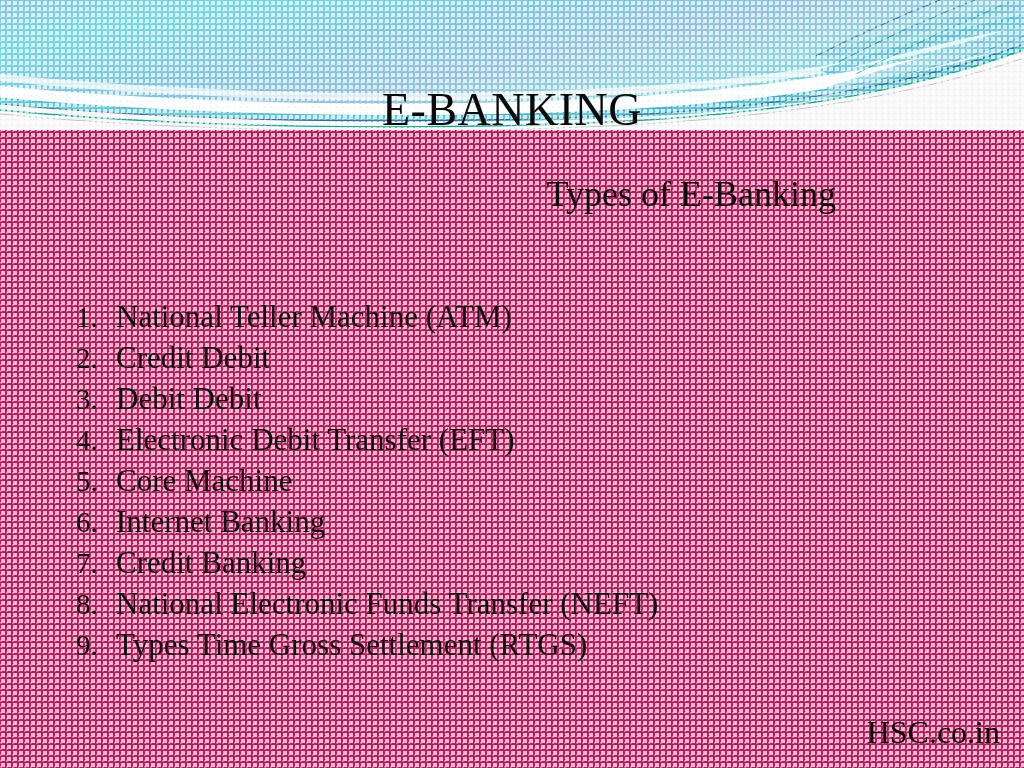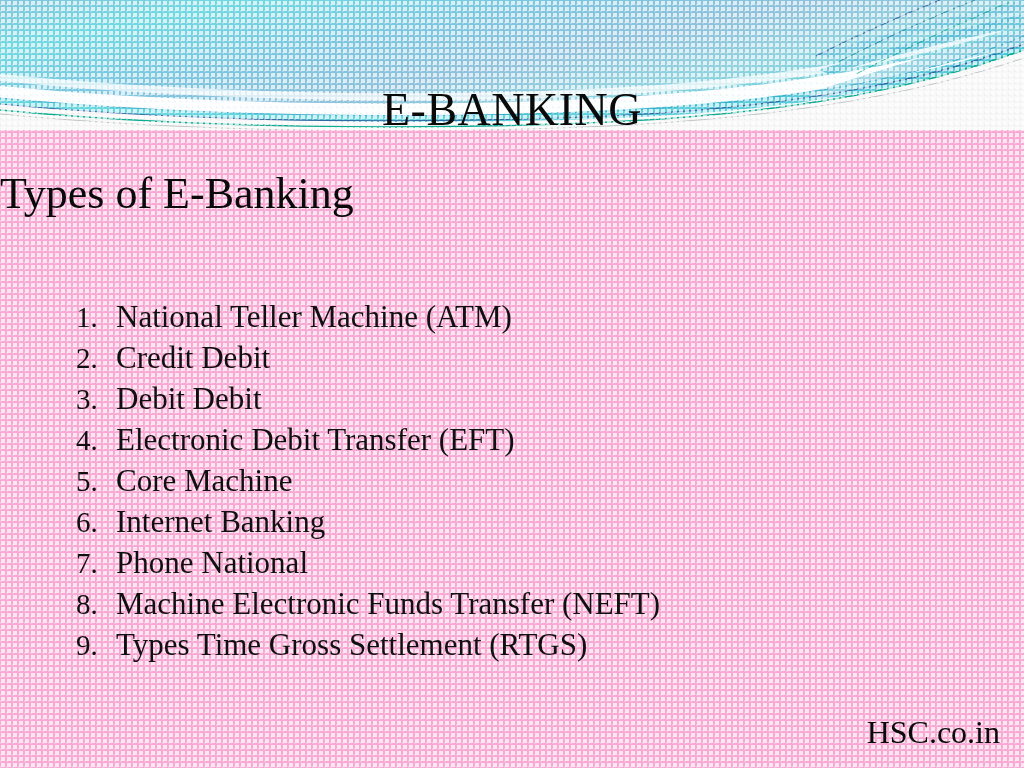--- a/index.html
+++ b/index.html
@@ -8,21 +8,21 @@
   html, body {
     width:1024px; height:768px;
     overflow:hidden;
     background:#ffffff;
   }
 
   #slide {
     position:relative;
     width:1024px;
     height:768px;
-    background:#f9a8d4;
+    background:#be185d;
     font-family:"Liberation Serif", "DejaVu Serif", serif;
     overflow:hidden;
   }
 
   
   #texture {
     position:absolute;
     inset:0;
     pointer-events:none;
     background-image:
@@ -55,22 +55,22 @@
     color:#0a0a0a;
     letter-spacing:0.5px;
     z-index:4;
   }
 
   #subtitle {
     position:absolute;
     top:170px;
     left:0;
     width:836px;
-    text-align:left;
-    font-size:44px;
+    text-align:right;
+    font-size:36px;
     line-height:48px;
     color:#0a0a0a;
     z-index:4;
   }
 
   #list {
     position:absolute;
     top:296px;
     left:70px;
     width:900px;
@@ -193,26 +193,26 @@
       <span class="li-text">Core Machine</span>
     </div>
 
     <div class="li">
       <span class="li-num">6.</span>
       <span class="li-text">Internet Banking</span>
     </div>
 
     <div class="li">
       <span class="li-num">7.</span>
-      <span class="li-text">Phone National</span>
+      <span class="li-text">Credit Banking</span>
     </div>
 
     <div class="li">
       <span class="li-num">8.</span>
-      <span class="li-text">Machine Electronic Funds Transfer (NEFT)</span>
+      <span class="li-text">National Electronic Funds Transfer (NEFT)</span>
     </div>
 
     <div class="li">
       <span class="li-num">9.</span>
       <span class="li-text">Types Time Gross Settlement (RTGS)</span>
     </div>
 
   </div>
 
   <div id="footer">HSC.co.in</div>

